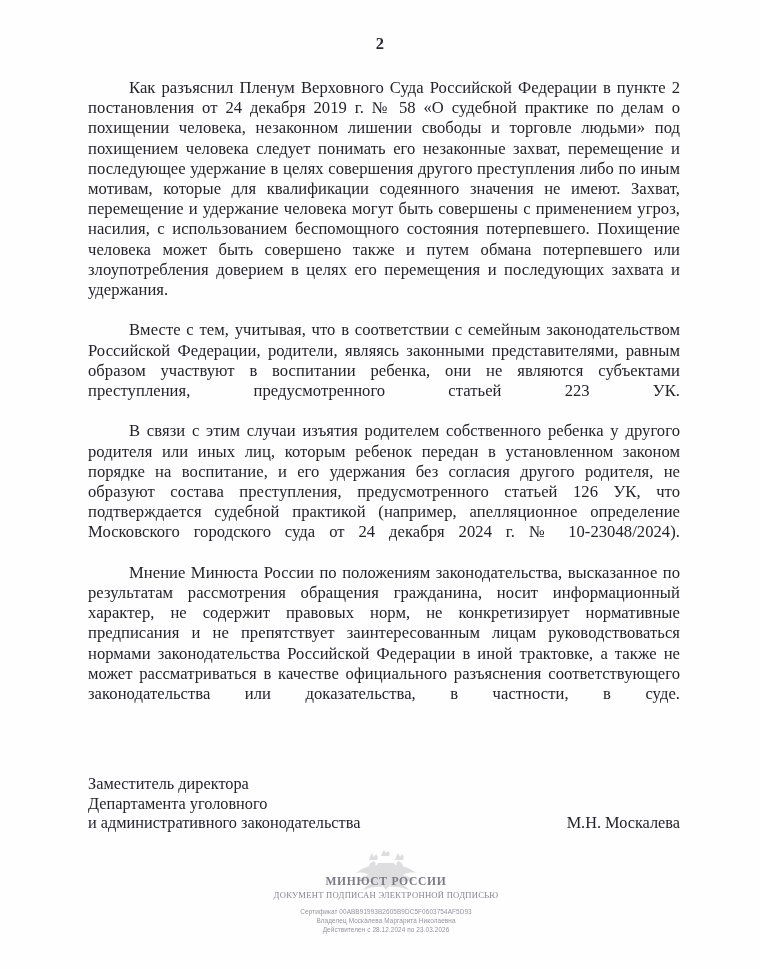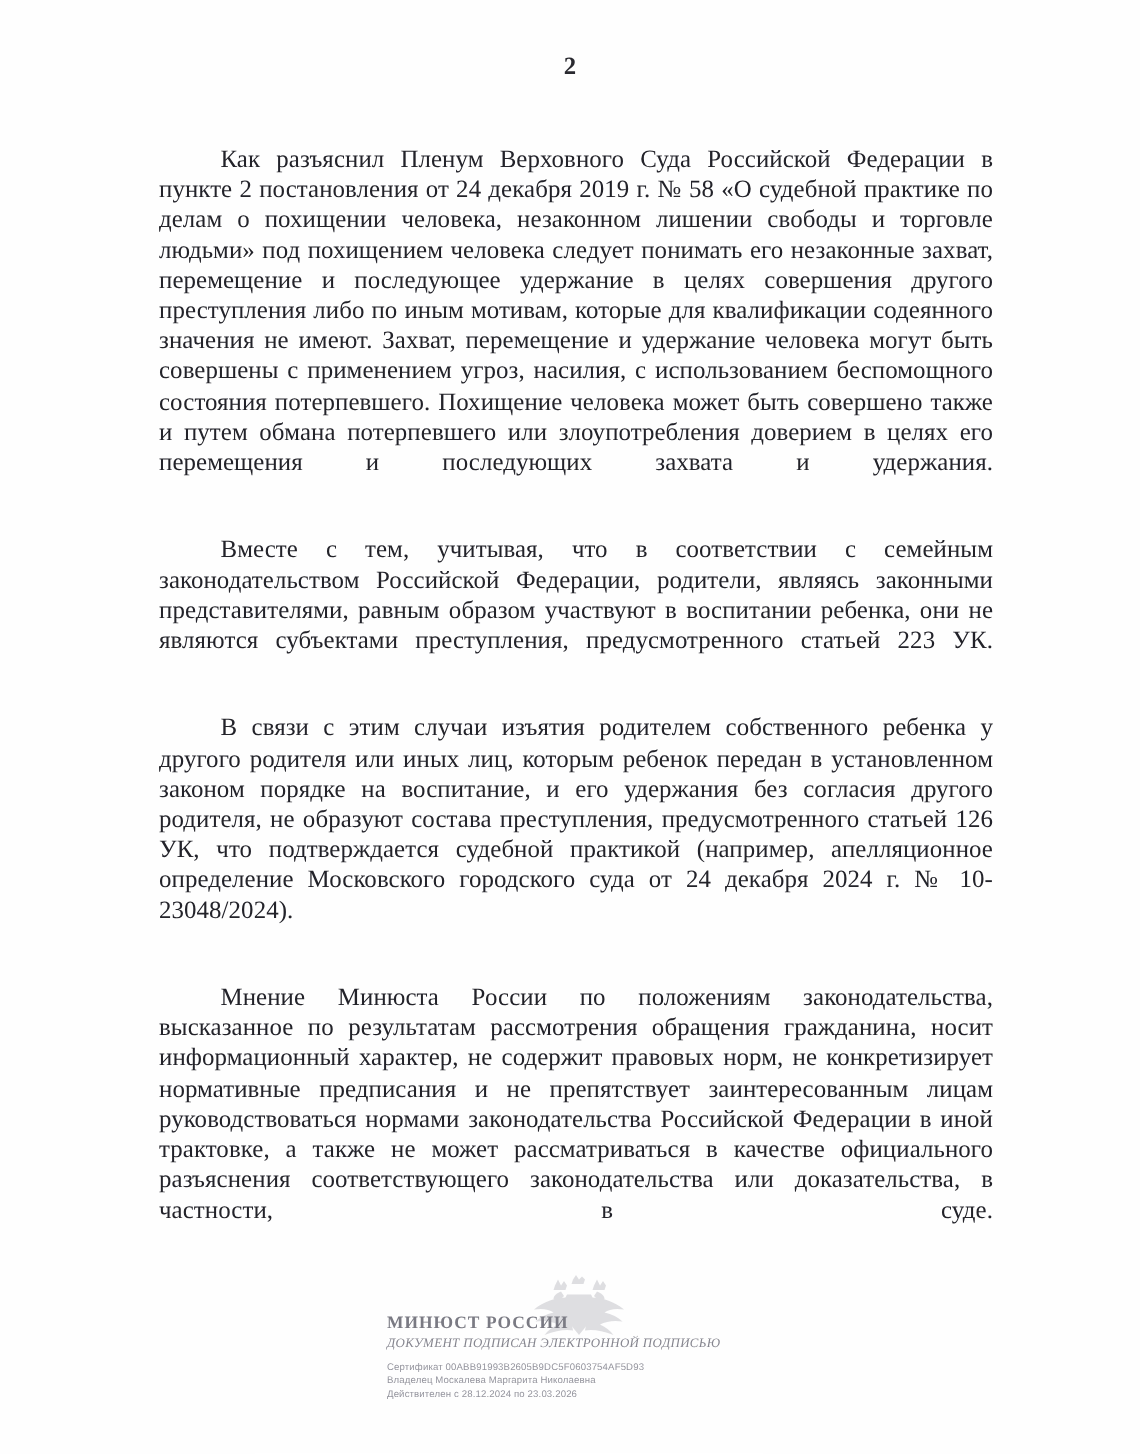--- a/index.html
+++ b/index.html
@@ -39,21 +39,21 @@
 
   
   .body-col {
     position: absolute;
     left: 88px;
     top: 78px;
     width: 592px;
   }
 
   p.para {
-    margin: 18px;
+    margin: 0;
     text-align: justify;
     text-justify: inter-word;
     text-indent: 41px;
     font-size: 16.6px;
     line-height: 20.2px;
     color: #23232a;
     letter-spacing: 0.05px;
     word-spacing: 0.2px;
     -webkit-font-smoothing: antialiased;
   }
@@ -88,21 +88,21 @@
     padding-bottom: 0px;
     white-space: nowrap;
   }
 
   
   .stamp {
     position: absolute;
     left: 258px;
     top: 852px;
     width: 256px;
-    text-align: left;
+    text-align: center;
     color: #9a9aa3;
     opacity: 0.92;
   }
   .stamp-emblem {
     position: absolute;
     left: 50%;
     top: -2px;
     transform: translateX(-50%);
     width: 104px;
     height: 42px;
@@ -120,21 +120,20 @@
     color: #6f6f79;
     margin-top: 23px;
   }
   .stamp-sub {
     position: relative;
     z-index: 2;
     font-size: 8.6px;
     letter-spacing: 0.25px;
     color: #7b7b85;
     margin-top: 2px;
-    font-style: italic;
   }
   .stamp-lines {
     position: relative;
     z-index: 2;
     margin-top: 7px;
     font-family: "Liberation Sans", "DejaVu Sans", sans-serif;
     font-size: 6.4px;
     line-height: 9.2px;
     color: #8b8b95;
     letter-spacing: 0.1px;
@@ -148,20 +147,26 @@
 
   <div class="page-number">2</div>
 
   <div class="body-col">
     <p class="para">Как разъяснил Пленум Верховного Суда Российской Федерации в пункте 2 постановления от 24 декабря 2019 г. № 58 «О судебной практике по делам о похищении человека, незаконном лишении свободы и торговле людьми» под похищением человека следует понимать его незаконные захват, перемещение и последующее удержание в целях совершения другого преступления либо по иным мотивам, которые для квалификации содеянного значения не имеют. Захват, перемещение и удержание человека могут быть совершены с применением угроз, насилия, с использованием беспомощного состояния потерпевшего. Похищение человека может быть совершено также и путем обмана потерпевшего или злоупотребления доверием в целях его перемещения и последующих захвата и удержания.</p>
     <p class="para">Вместе с тем, учитывая, что в соответствии с семейным законодательством Российской Федерации, родители, являясь законными представителями, равным образом участвуют в воспитании ребенка, они не являются субъектами преступления, предусмотренного статьей 223 УК.</p>
     <p class="para">В связи с этим случаи изъятия родителем собственного ребенка у другого родителя или иных лиц, которым ребенок передан в установленном законом порядке на воспитание, и его удержания без согласия другого родителя, не образуют состава преступления, предусмотренного статьей 126 УК, что подтверждается судебной практикой (например, апелляционное определение Московского городского суда от 24 декабря 2024 г. № 10-23048/2024).</p>
     <p class="para">Мнение Минюста России по положениям законодательства, высказанное по результатам рассмотрения обращения гражданина, носит информационный характер, не содержит правовых норм, не конкретизирует нормативные предписания и не препятствует заинтересованным лицам руководствоваться нормами законодательства Российской Федерации в иной трактовке, а также не может рассматриваться в качестве официального разъяснения соответствующего законодательства или доказательства, в частности, в суде.</p>
   </div>
 
+  <div class="sign-block">
+    <div class="sign-title">Заместитель директора
+Департамента уголовного
+и административного законодательства</div>
+    <div class="sign-name">М.Н. Москалева</div>
+  </div>
 
   <div class="stamp">
 
     <div class="stamp-emblem">
       <svg viewBox="0 0 104 42" xmlns="http://www.w3.org/2000/svg">
         <g fill="#8d8d97">
 
           <path d="M36 7 l2-4 2 4 2-3 2 3 -1 3 h-8 z"></path>
           <path d="M62 7 l2-4 2 4 2-3 2 3 -1 3 h-8 z"></path>
           <path d="M48 3 l2-3 2 3 2-2 2 2 -1 3 h-8 z"></path>

